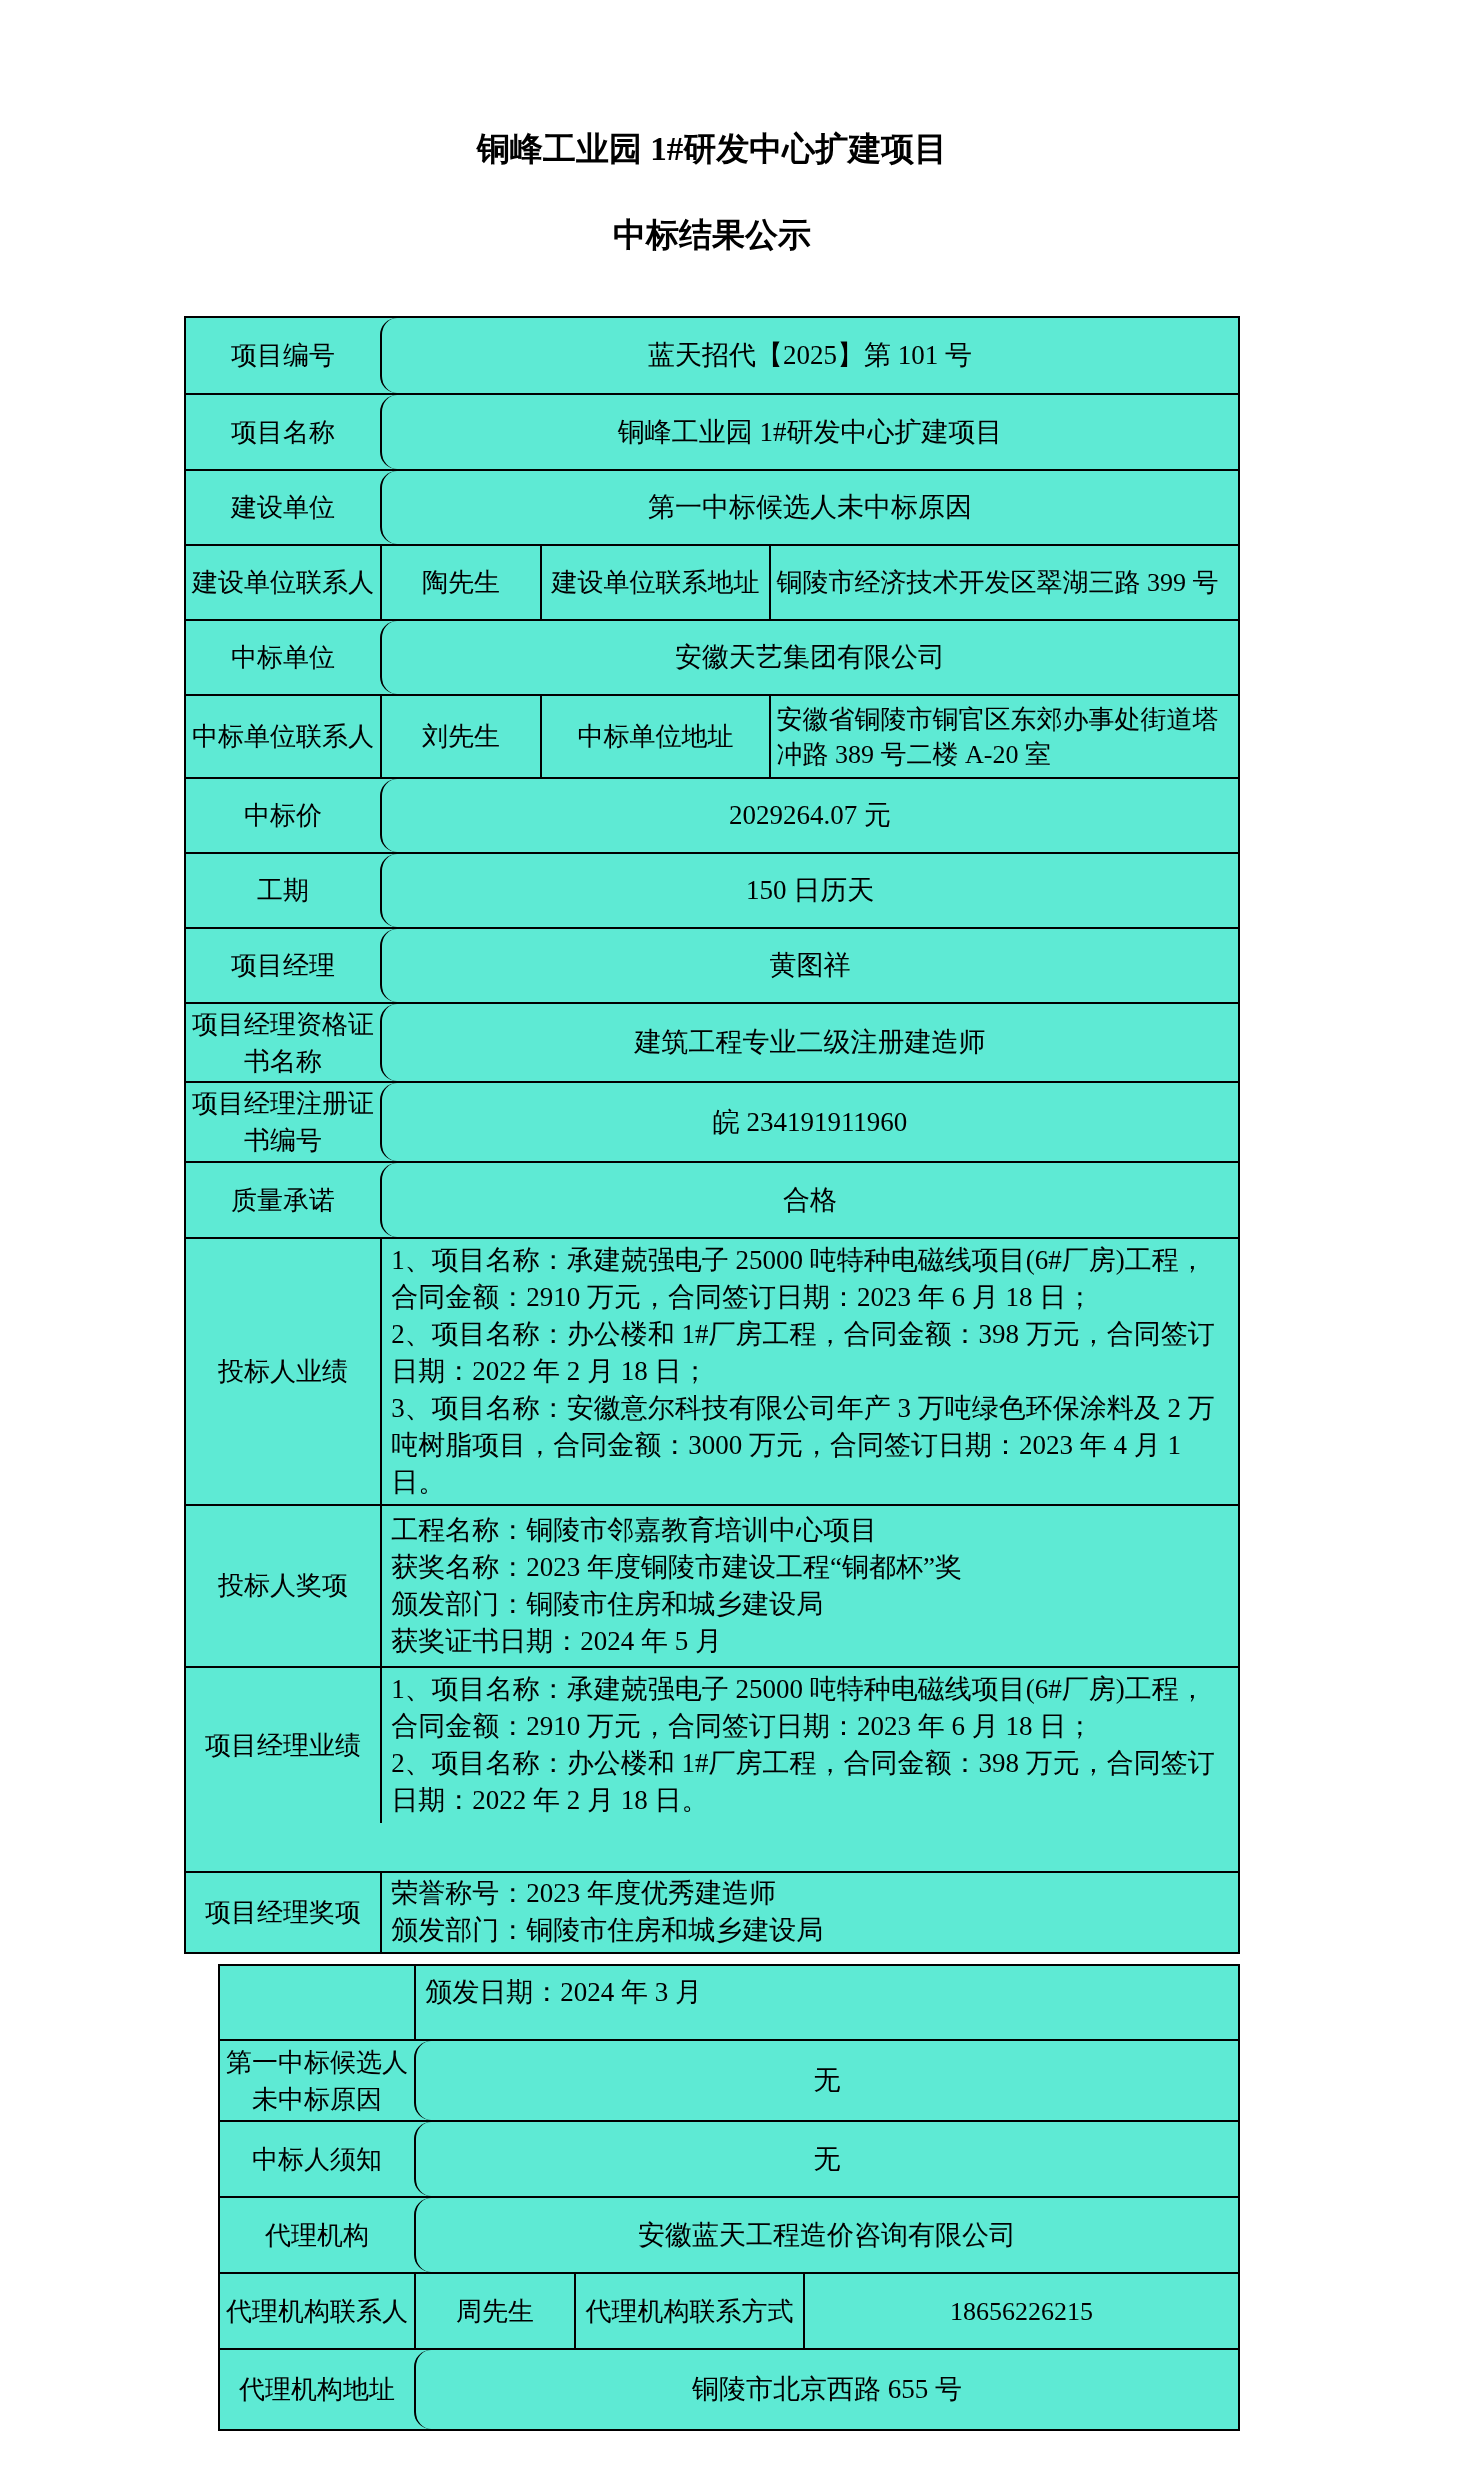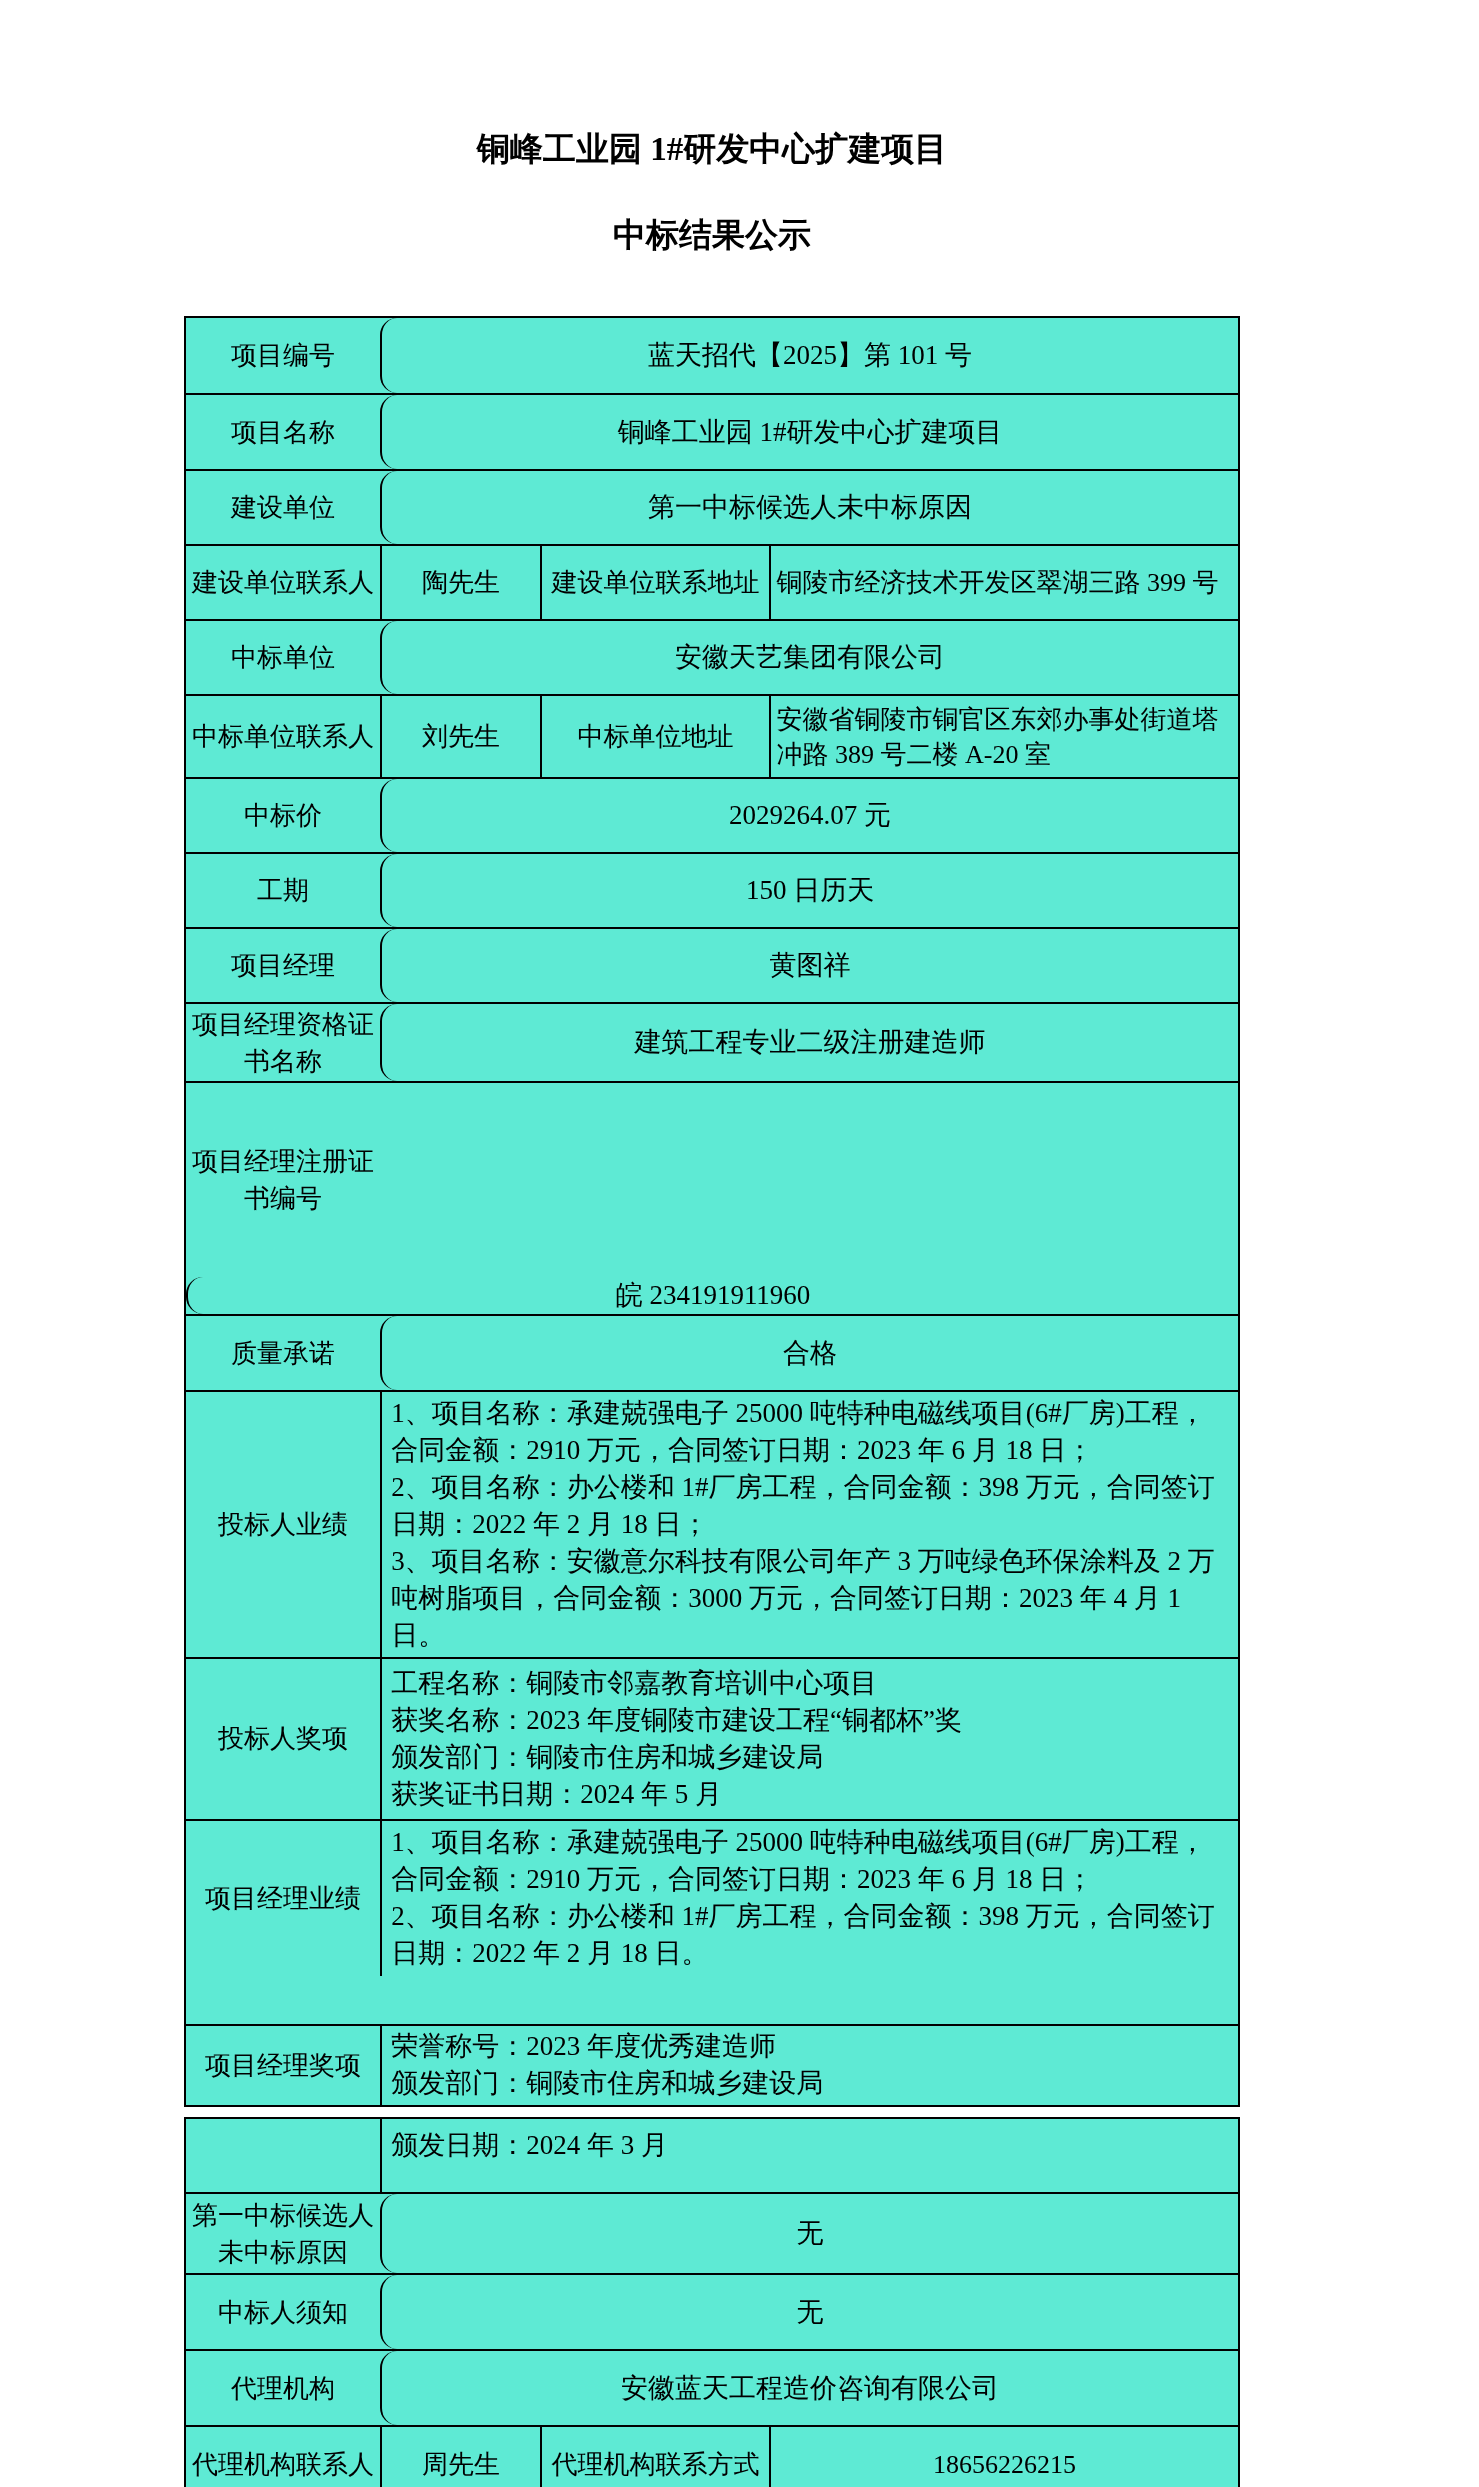--- a/index.html
+++ b/index.html
@@ -15,21 +15,21 @@
   }
   .doc-subtitle{
     margin:0;font-size:33px;font-weight:bold;line-height:41px;
   }
   .table-wrap{
     width:1056px;margin:60px auto 0 auto;
   }
   .tsection{
     border:2.8px solid #000;box-sizing:border-box;background:#5eead4;
   }
-  .tsection + .tsection{margin-top:10.3px;}
+  .tsection + .tsection{margin-top:10.3px;margin-left:34px;}
   .trow{
     display:flex;align-items:stretch;box-sizing:border-box;
   }
   .trow + .trow{border-top:2.8px solid #000;}
   .cell{
     box-sizing:border-box;display:flex;flex-direction:column;
     justify-content:center;align-items:center;text-align:center;
     font-size:27px;line-height:37px;padding:0 3.7px;min-width:0;
   }
   .cell + .cell{border-left:2.8px solid #000;}
@@ -92,21 +92,21 @@
           <div class="cell cell-value">150 日历天</div>
         </div>
         <div class="trow" style="min-height: 75px;">
           <div class="cell cell-label">项目经理</div>
           <div class="cell cell-value">黄图祥</div>
         </div>
         <div class="trow" style="min-height: 79px;">
           <div class="cell cell-label">项目经理资格证书名称</div>
           <div class="cell cell-value">建筑工程专业二级注册建造师</div>
         </div>
-        <div class="trow" style="min-height: 80px; flex-direction: column;">
+        <div class="trow" style="min-height: 80px;">
           <div class="cell cell-label">项目经理注册证书编号</div>
           <div class="cell cell-value">皖 234191911960</div>
         </div>
         <div class="trow" style="min-height: 76px;">
           <div class="cell cell-label">质量承诺</div>
           <div class="cell cell-value">合格</div>
         </div>
         <div class="trow" style="min-height: 237px;">
           <div class="cell cell-label">投标人业绩</div>
           <div class="cell cell-block">

